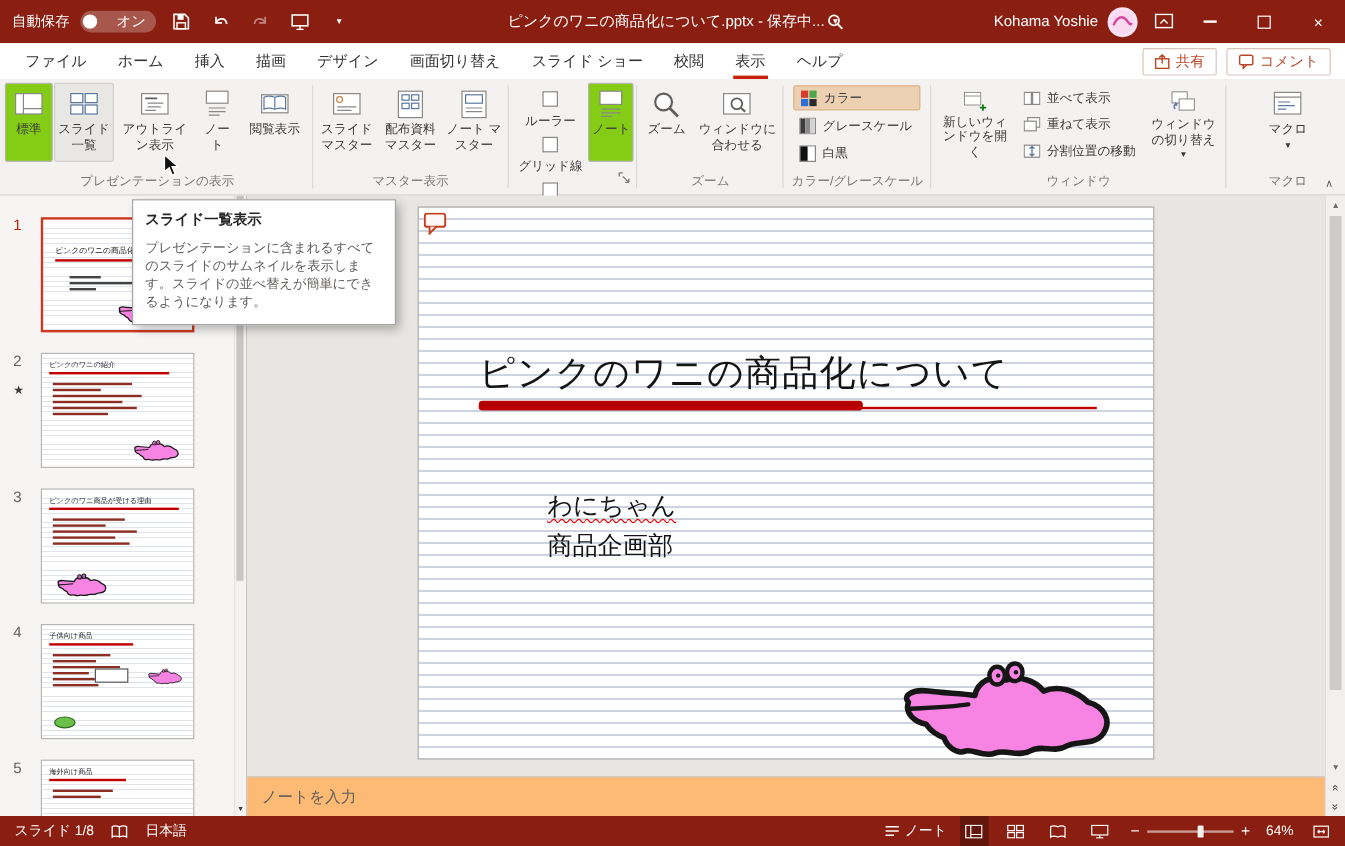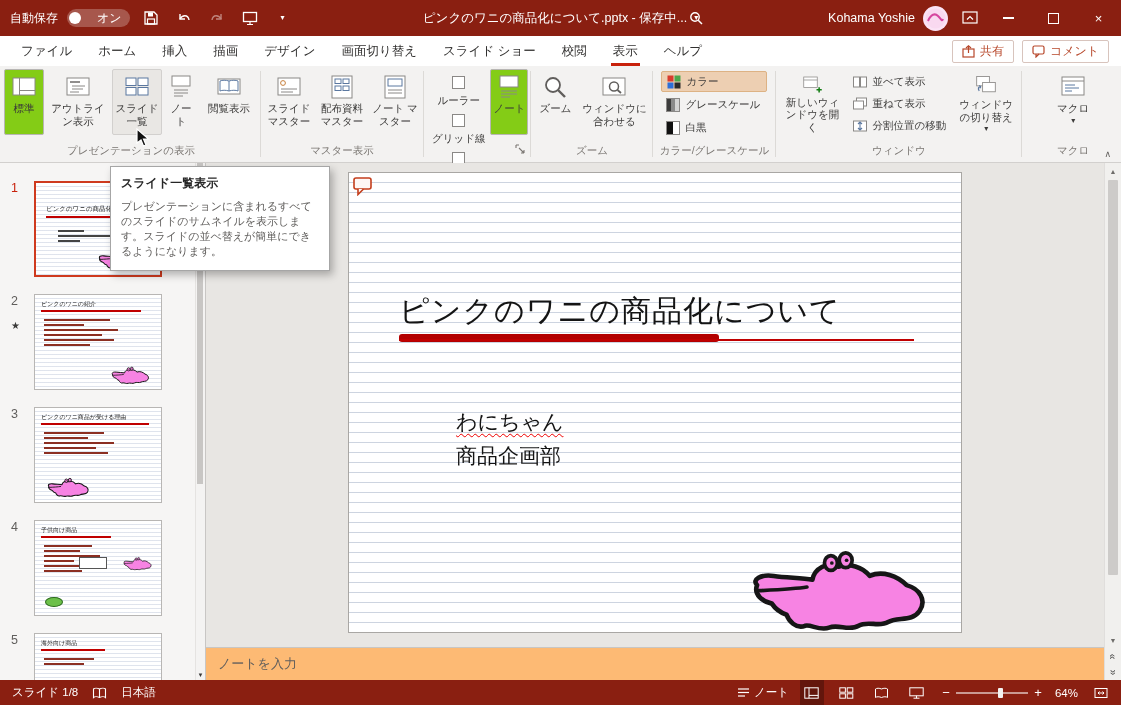--- a/index.html
+++ b/index.html
@@ -49,21 +49,21 @@
         height:21px;box-sizing:border-box;border-radius:2px;white-space:nowrap;}
   .sbtn.tinted{background:#edcfb2;border:1px solid #ddb284;}
   .stackcol{display:flex;flex-direction:column;justify-content:flex-start;gap:1px;padding-top:2px;}
   .checkcol{display:flex;flex-direction:column;gap:6px;padding:7px 4px 0 6px;}
   .rcheck{display:flex;align-items:center;gap:5px;font-size:10.5px;color:#3b3a39;white-space:nowrap;flex-direction:column;}
   .cbox{width:11px;height:11px;background:#fff;border:1px solid #8a8886;flex:0 0 auto;}
   .launcher{position:absolute;right:3px;bottom:4px;color:#7a7672;}
   .ribbon-collapse{position:absolute;right:6px;bottom:1px;font-size:9px;color:#605e5c;padding:2px 4px;}
   
   .tooltip{position:absolute;left:110px;top:166px;width:198px;background:#fff;border:1px solid #a6a6a6;
-           box-shadow:3px 4px 8px rgba(0,0,0,.28);padding:8px 10px 10px;z-index:40;font-family:Liberation Mono, monospace;}
+           box-shadow:3px 4px 8px rgba(0,0,0,.28);padding:8px 10px 10px;z-index:40;}
   .tt-title{font-size:12px;font-weight:bold;color:#262626;}
   .tt-body{font-size:11px;color:#5f5d5b;line-height:15px;margin-top:8px;}
   
   .panel{position:absolute;top:163px;left:0;bottom:25px;width:206px;background:#f6f5f4;
          border-right:1px solid #c8c6c4;box-sizing:border-box;overflow:hidden;}
   .trow{display:flex;margin-bottom:17px;}
   .panel-inner{padding-top:18px;}
   .tside{width:34px;padding-left:11px;box-sizing:border-box;font-size:12.5px;color:#605e5c;}
   .tside .tnum{display:block;}
   .tside .tstar{display:block;font-size:10px;margin-top:12px;color:#3b3a39;}
@@ -250,38 +250,38 @@
     <div class="rgroup">
       <div class="rbtns">
         <div class="rbtn pressed" style="width:40px">
           <svg width="26" height="26" viewBox="0 0 26 26">
             <rect x="2" y="4" width="22" height="17" fill="#fff" stroke="#8a8886"></rect>
             <line x1="8.5" y1="4" x2="8.5" y2="21" stroke="#8a8886"></line>
             <line x1="8.5" y1="16.5" x2="24" y2="16.5" stroke="#8a8886"></line>
           </svg>
           <span class="rlabel">標準</span>
         </div>
+        <div class="rbtn hovered" style="width:50px">
+          <svg width="26" height="26" viewBox="0 0 26 26">
+            <rect x="2" y="4" width="10" height="7.5" fill="#fff" stroke="#5b78a0"></rect>
+            <rect x="14" y="4" width="10" height="7.5" fill="#fff" stroke="#5b78a0"></rect>
+            <rect x="2" y="13.5" width="10" height="7.5" fill="#fff" stroke="#5b78a0"></rect>
+            <rect x="14" y="13.5" width="10" height="7.5" fill="#fff" stroke="#5b78a0"></rect>
+          </svg>
+          <span class="rlabel">スライド一覧</span>
+        </div>
         <div class="rbtn" style="width:66px">
           <svg width="26" height="26" viewBox="0 0 26 26">
             <rect x="2" y="4" width="22" height="17" fill="#fff" stroke="#8a8886"></rect>
             <line x1="5" y1="8" x2="15" y2="8" stroke="#605e5c" stroke-width="1.4"></line>
             <line x1="7" y1="12" x2="20" y2="12" stroke="#8a8886"></line>
             <line x1="7" y1="15" x2="18" y2="15" stroke="#8a8886"></line>
             <line x1="5" y1="18" x2="14" y2="18" stroke="#8a8886"></line>
           </svg>
           <span class="rlabel">アウトライン表示</span>
-        </div>
-        <div class="rbtn hovered" style="width:50px">
-          <svg width="26" height="26" viewBox="0 0 26 26">
-            <rect x="2" y="4" width="10" height="7.5" fill="#fff" stroke="#5b78a0"></rect>
-            <rect x="14" y="4" width="10" height="7.5" fill="#fff" stroke="#5b78a0"></rect>
-            <rect x="2" y="13.5" width="10" height="7.5" fill="#fff" stroke="#5b78a0"></rect>
-            <rect x="14" y="13.5" width="10" height="7.5" fill="#fff" stroke="#5b78a0"></rect>
-          </svg>
-          <span class="rlabel">スライド一覧</span>
         </div>
         <div class="rbtn" style="width:36px">
           <svg width="26" height="26" viewBox="0 0 26 26">
             <rect x="4" y="2" width="18" height="10" fill="#fff" stroke="#8a8886"></rect>
             <line x1="6" y1="16" x2="20" y2="16" stroke="#8a8886"></line>
             <line x1="6" y1="19" x2="20" y2="19" stroke="#8a8886"></line>
             <line x1="6" y1="22" x2="15" y2="22" stroke="#8a8886"></line>
           </svg>
           <span class="rlabel">ノート</span>
         </div>

